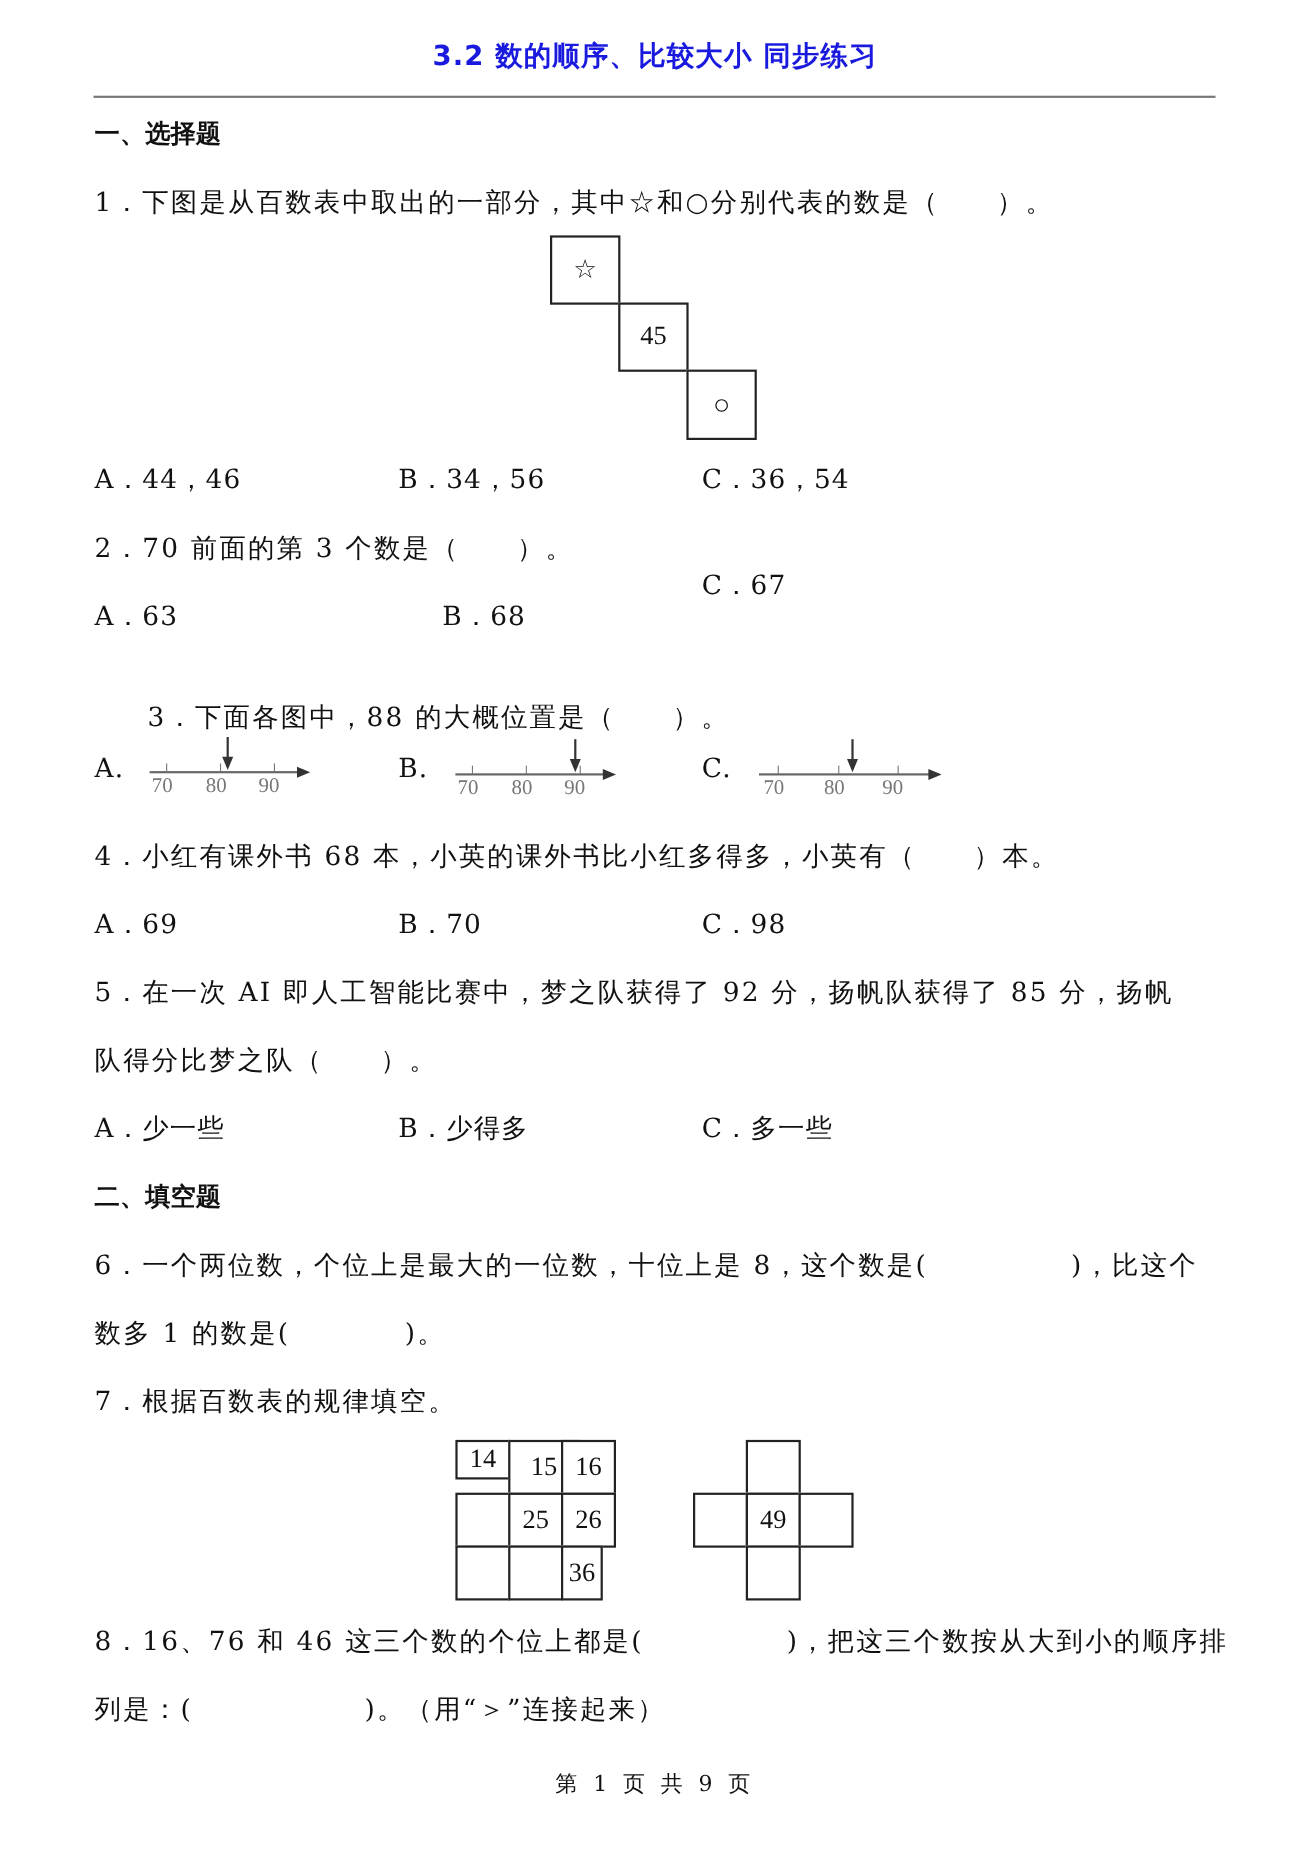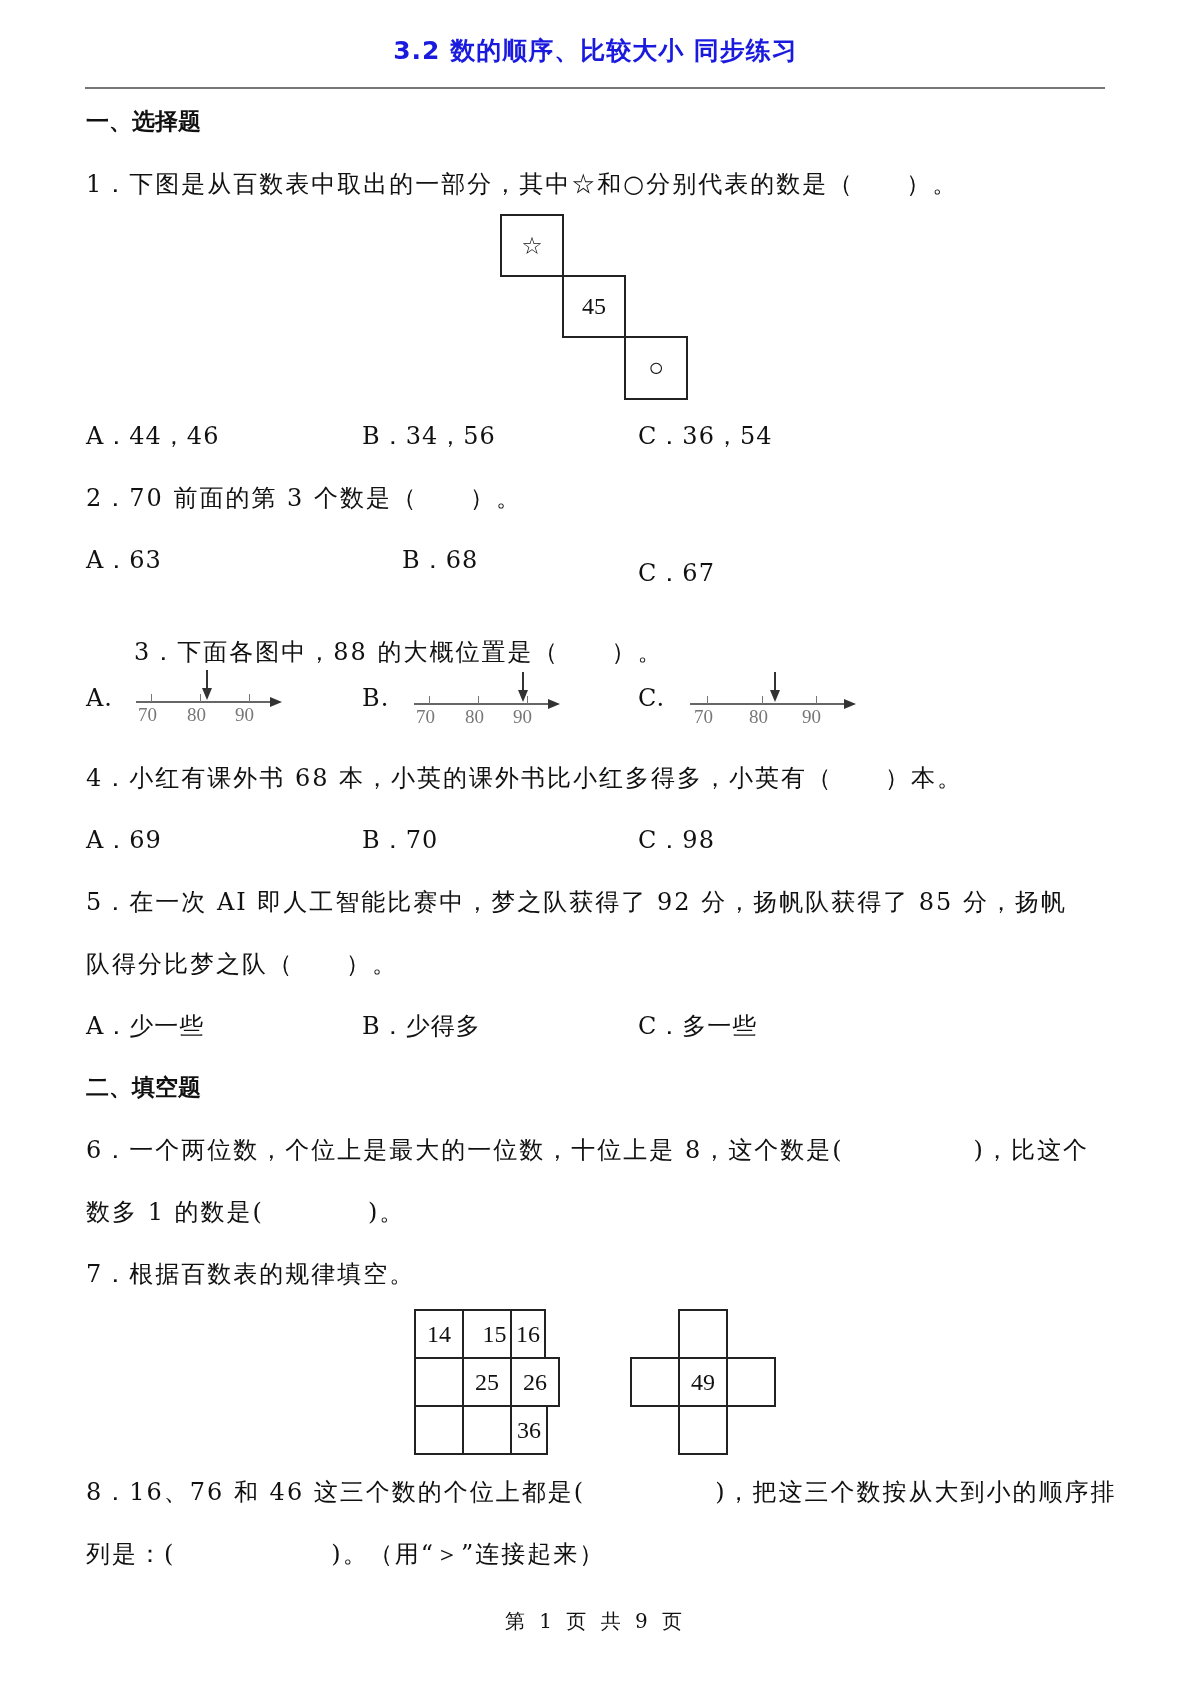--- a/index.html
+++ b/index.html
@@ -43,21 +43,21 @@
     <span style="font-size:26px;">○</span>
   </div>
 </div>
 <div class="abs opt" style="left:86px;top:420px;">A．44，46</div>
 <div class="abs opt" style="left:362px;top:420px;">B．34，56</div>
 <div class="abs opt" style="left:638px;top:420px;">C．36，54</div>
 
 <div class="abs q" style="top:482px;">2．70 前面的第 3 个数是（　　）。</div>
 <div class="abs opt" style="left:86px;top:544px;">A．63</div>
 <div class="abs opt" style="left:362px;top:544px;margin-left:40px;">B．68</div>
-<div class="abs opt" style="left:638px;top:557px;text-align:right;">C．67</div>
+<div class="abs opt" style="left:638px;top:516px;text-align:right;">C．67</div>
 
 <div class="abs q" style="top:636px;margin-left:48px;">3．下面各图中，88 的大概位置是（　　）。</div>
 
 <div class="abs opt" style="left:86px;top:684px;">A.</div>
 <div class="nl" style="left:136px;top:670px;width:150px;height:60px;">
   <div class="axis" style="left:0;top:31px;width:136px;"></div>
   <div class="head" style="left:134px;top:27px;"></div>
   <div class="tick" style="left:15px;top:24px;"></div>
   <div class="tick" style="left:64px;top:24px;"></div>
   <div class="tick" style="left:113px;top:24px;"></div>
@@ -107,23 +107,23 @@
 <div class="abs opt" style="left:362px;top:1010px;">B．少得多</div>
 <div class="abs opt" style="left:638px;top:1010px;">C．多一些</div>
 
 <div class="abs section" style="top:1072px;">二、填空题</div>
 
 <div class="abs q" style="top:1134px;">6．一个两位数，个位上是最大的一位数，十位上是 8，这个数是(　　　　　)，比这个</div>
 <div class="abs q" style="top:1196px;">数多 1 的数是(　　　　)。</div>
 
 <div class="abs q" style="top:1258px;">7．根据百数表的规律填空。</div>
 <div>
-  <div class="cell" style="left:414px;top:1309px;width:50px;height:50px;">14</div>
+  <div class="cell" style="left:414px;top:1309px;width:50px;height:36px;">14</div>
   <div class="cell" style="left:462px;top:1309px;width:65px;height:50px;">15</div>
-  <div class="cell" style="left:510px;top:1309px;width:36px;height:50px;">16</div>
+  <div class="cell" style="left:510px;top:1309px;width:50px;height:50px;">16</div>
   <div class="cell" style="left:414px;top:1357px;width:50px;height:50px;"></div>
   <div class="cell" style="left:462px;top:1357px;width:50px;height:50px;">25</div>
   <div class="cell" style="left:510px;top:1357px;width:50px;height:50px;">26</div>
   <div class="cell" style="left:414px;top:1405px;width:50px;height:50px;"></div>
   <div class="cell" style="left:462px;top:1405px;width:50px;height:50px;"></div>
   <div class="cell" style="left:510px;top:1405px;width:38px;height:50px;">36</div>
 </div>
 <div>
   <div class="cell" style="left:678px;top:1309px;width:50px;height:50px;"></div>
   <div class="cell" style="left:630px;top:1357px;width:50px;height:50px;"></div>

